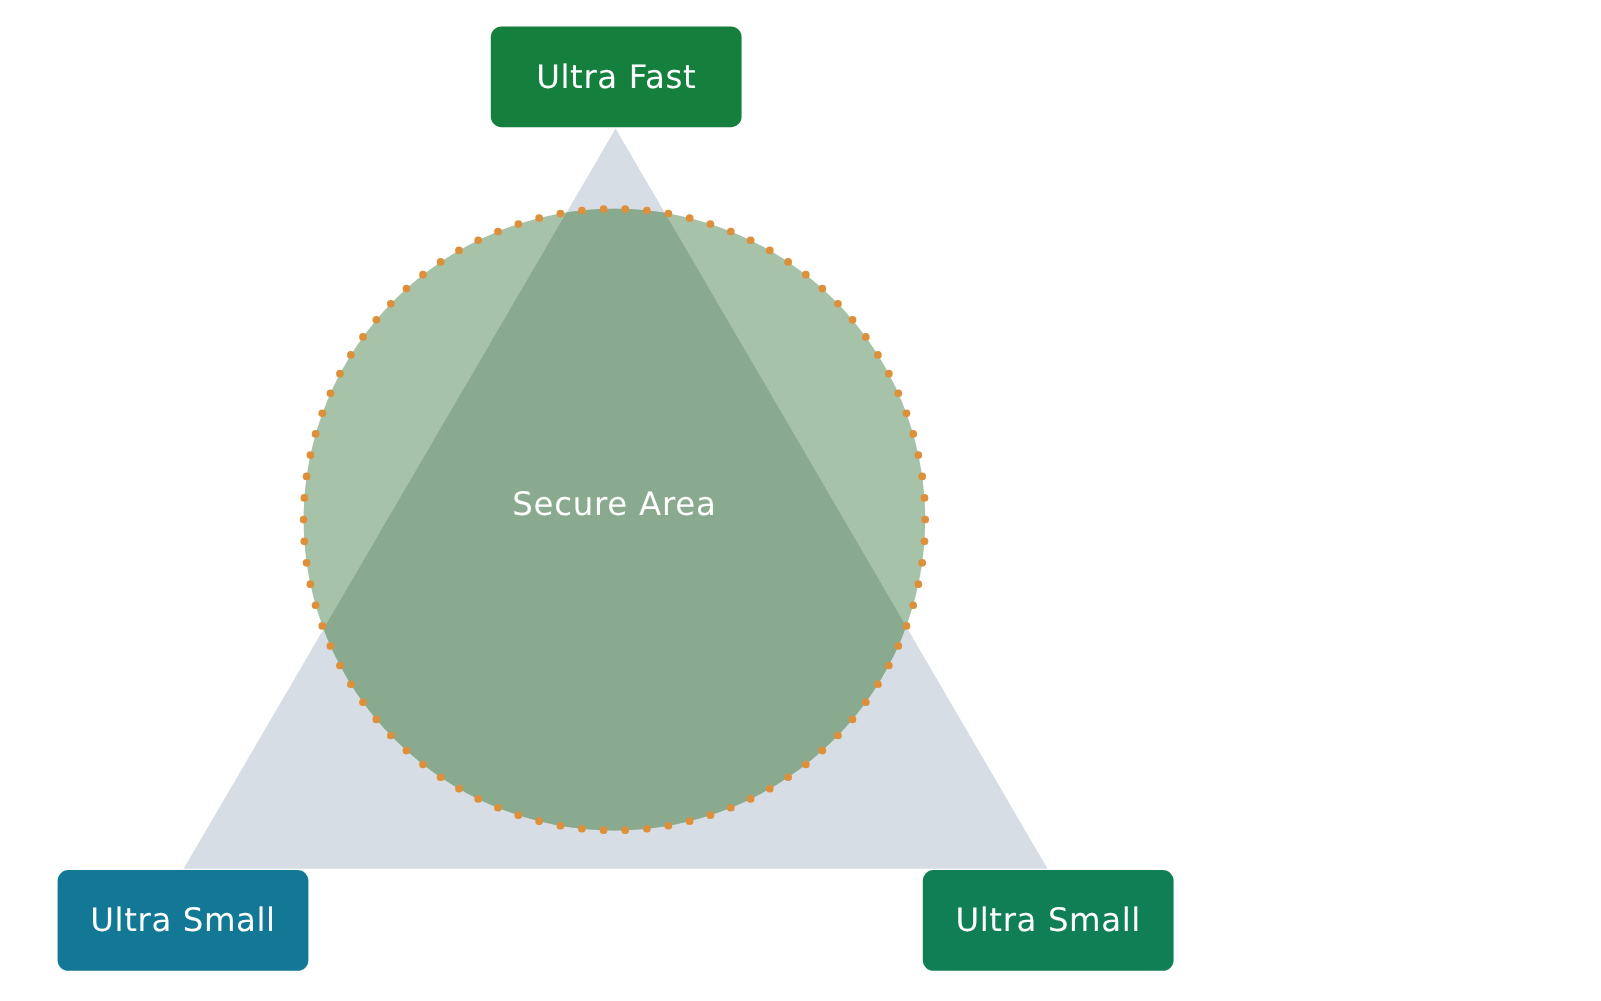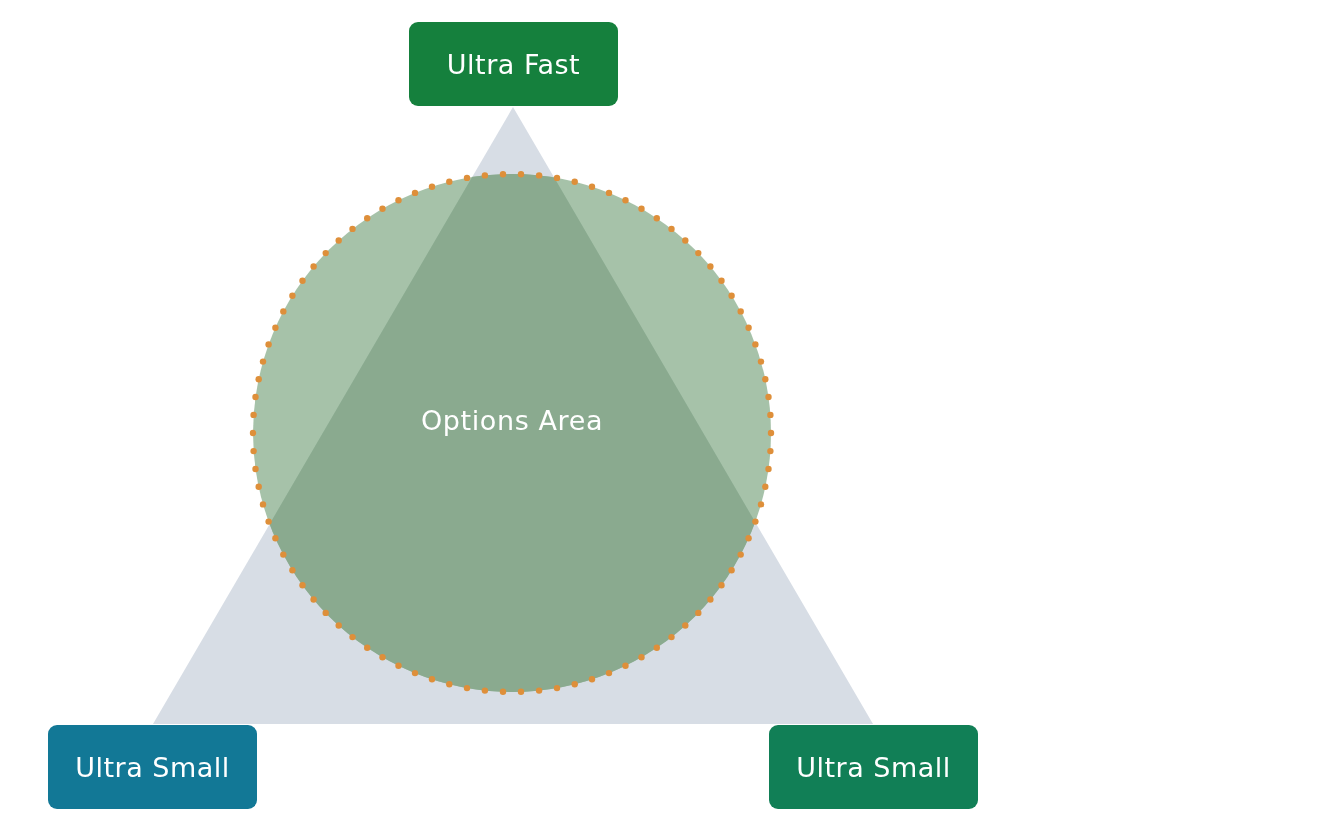--- a/index.html
+++ b/index.html
@@ -126,14 +126,14 @@
   <span>Ultra Fast</span>
 </div>
 <div class="node" id="node-secure" style="background: rgb(18, 120, 150);">
   <span>Ultra Small</span>
 </div>
 <div class="node" id="node-small" style="background: rgb(17, 127, 86);">
   <span>Ultra Small</span>
 </div>
 
 <div class="center-label">
-  <div>Options Area</div>
+  <div>Secure Area</div>
 </div>
 
 </body></html>

